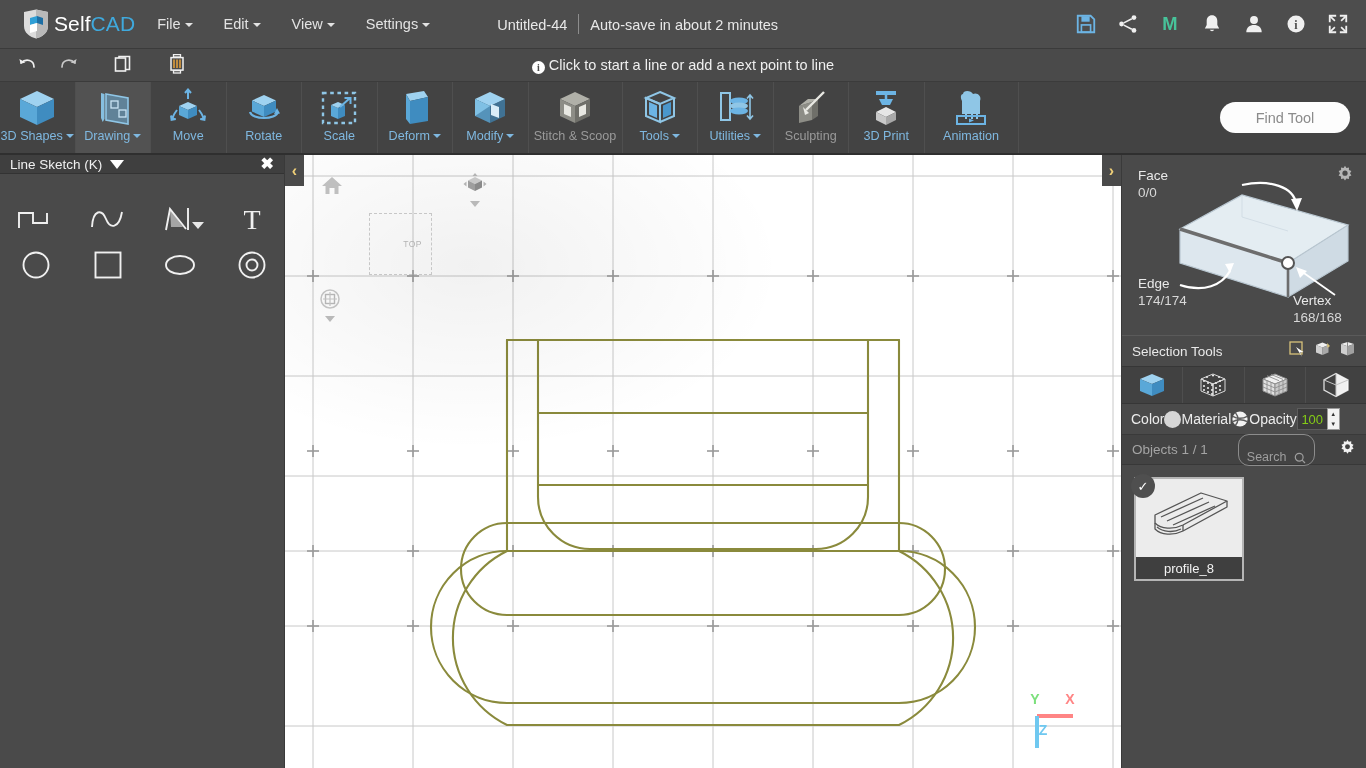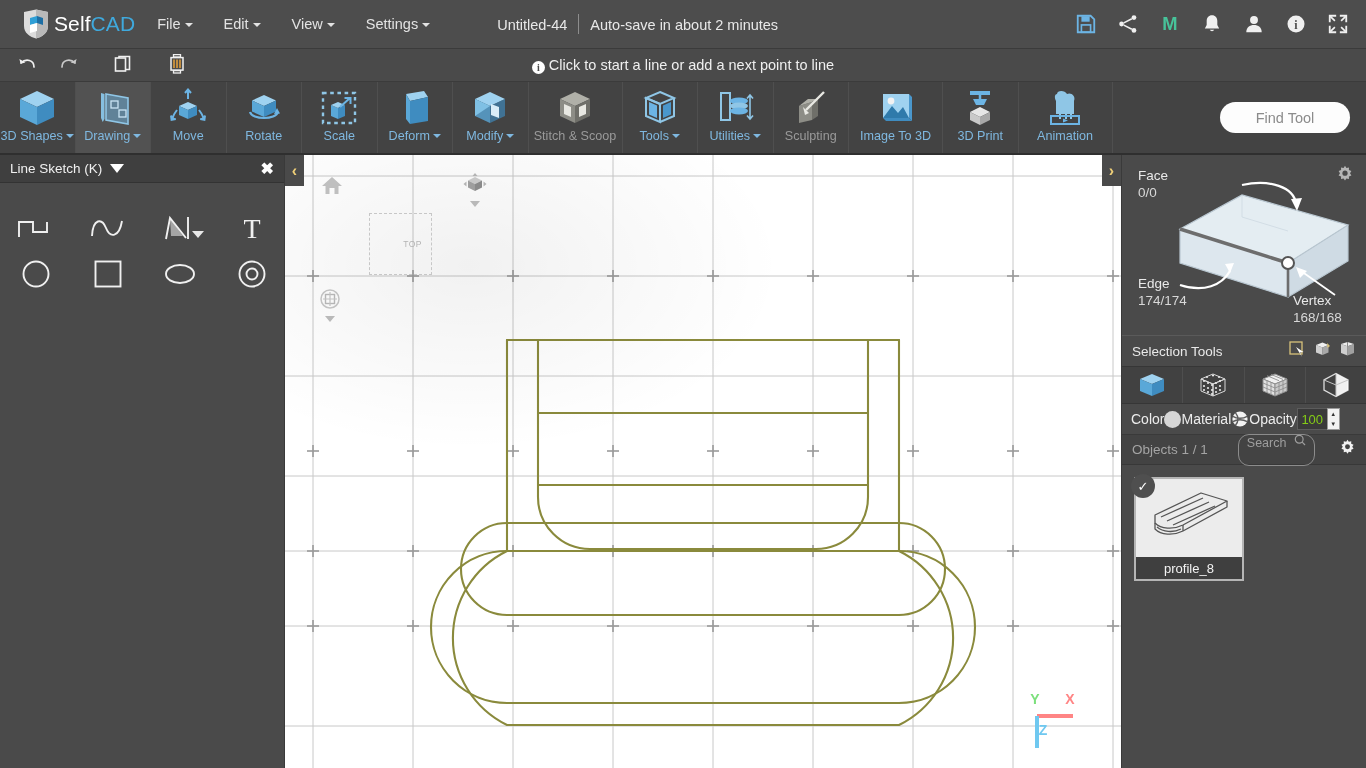--- a/index.html
+++ b/index.html
@@ -100,21 +100,21 @@
     color: #8b8b8b; font-size: 14.5px; display: flex;
     align-items: center; justify-content: center; cursor: text;
   }
 
   
   .leftpanel {
     position: absolute; top: 155px; left: 0; width: 285px; height: 613px;
     background: #4a4a4a; border-right: 1px solid #3a3a3a;
   }
   .lp-head {
-    height: 28px; background: #3f3f3f; display: flex; align-items: center;
+    height: 19px; background: #3f3f3f; display: flex; align-items: center;
     padding: 1px 10px; border-bottom: 1px solid #333;
   }
   .lp-title { color: #f0f0f0; font-size: 13.5px; }
   .lp-tri {
     margin-left: 8px; width: 0; height: 0;
     border-left: 7px solid transparent; border-right: 7px solid transparent;
     border-top: 9px solid #ffffff; cursor: pointer;
   }
   .lp-close {
     margin-left: auto; color: #ffffff; font-size: 16px; font-weight: bold; cursor: pointer;
@@ -225,21 +225,21 @@
     font-size: 6px; color: #333;
   }
 
   .obj-head {
     height: 30px; background: #434343; display: flex; align-items: center;
     padding: 0 10px; gap: 24px; border-bottom: 1px solid #383838;
   }
   .obj-head .cnt { color: #a4a4a4; font-size: 13.5px; white-space: nowrap; }
   .obj-search {
     width: 100px; height: 20px; border: 1px solid #8c8c8c; border-radius: 11px;
-    display: flex; align-items: flex-end; padding: 15px 8px; cursor: text;
+    display: flex; align-items: flex-start; padding: 15px 8px; cursor: text;
     margin-left: 6px;
   }
   .obj-search .ph { color: #9e9e9e; font-size: 12.5px; }
   .obj-search .mag { margin-left: auto; }
   .obj-gear { margin-left: auto; cursor: pointer; }
 
   .obj-body { padding: 12px; }
   .obj-card {
     position: relative; width: 110px; height: 104px; background: #ececec;
     border: 2px solid #b5b5b5; cursor: pointer;
@@ -483,32 +483,20 @@
           <path d="M9 18 L22 14 L22 32 L9 35 Z" fill="#8d8d86"></path>
           <path d="M9 18 L18 11 L28 11 L22 14 Z" fill="#b0b0a8"></path>
           <path d="M22 14 L28 11 L28 28 L22 32 Z" fill="#6f6f69"></path>
           <path d="M16 22 L34 4" stroke="#e9e9e3" stroke-width="2.4"></path>
           <path d="M13 19 L19 25 L15 27 Z" fill="#e9e9e3"></path>
         </svg>
       </div>
       <div class="lbl">Sculpting</div>
     </div>
 
-    <div class="tool w-wide">
-      <div class="glyph">
-        <svg width="42" height="40" viewBox="0 0 42 40">
-          <path d="M8 6 L34 6 L34 30 L8 30 Z" fill="#9fd2f0"></path>
-          <path d="M34 6 L37 9 L37 33 L34 30 Z" fill="#4a97cc"></path>
-          <path d="M8 30 L34 30 L37 33 L11 33 Z" fill="#3f8cc0"></path>
-          <circle cx="16" cy="13" r="3.4" fill="#f2f2f2"></circle>
-          <path d="M8 30 L17 18 L23 25 L28 19 L34 30 Z" fill="#2f7aab"></path>
-        </svg>
-      </div>
-      <div class="lbl">Image To 3D</div>
-    </div>
 
     <div class="tool">
       <div class="glyph">
         <svg width="42" height="40" viewBox="0 0 42 40">
           <rect x="11" y="3" width="20" height="4" fill="#6cb4e4"></rect>
           <path d="M21 7 V11" stroke="#6cb4e4" stroke-width="2.5"></path>
           <path d="M14 11 L28 11 L25 17 L17 17 Z" fill="#6cb4e4"></path>
           <path d="M21 19 L31 24 L21 29 L11 24 Z" fill="#e6e6e6"></path>
           <path d="M11 24 L21 29 L21 37 L11 32 Z" fill="#c9c9c9"></path>
           <path d="M31 24 L21 29 L21 37 L31 32 Z" fill="#a8a8a8"></path>

